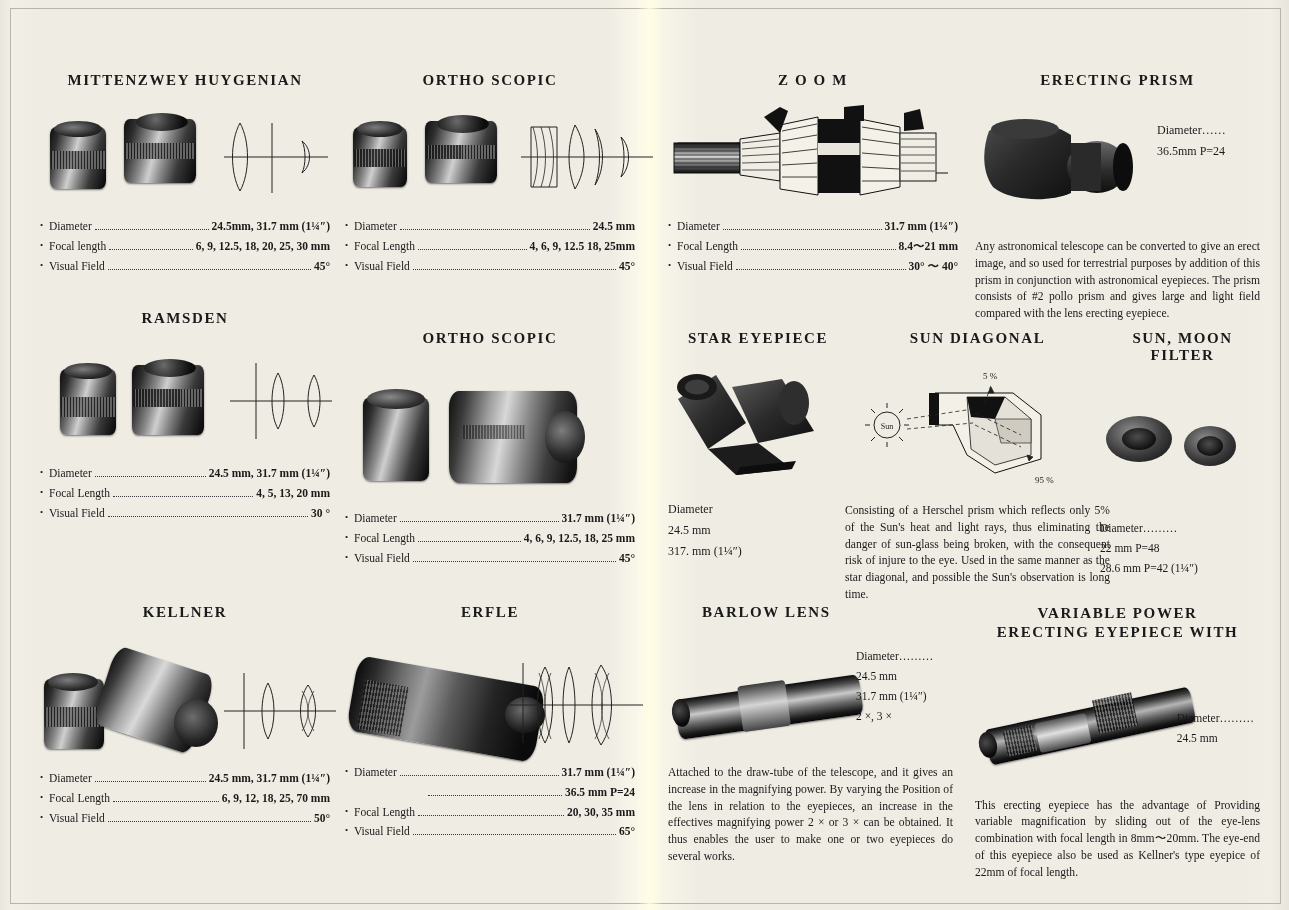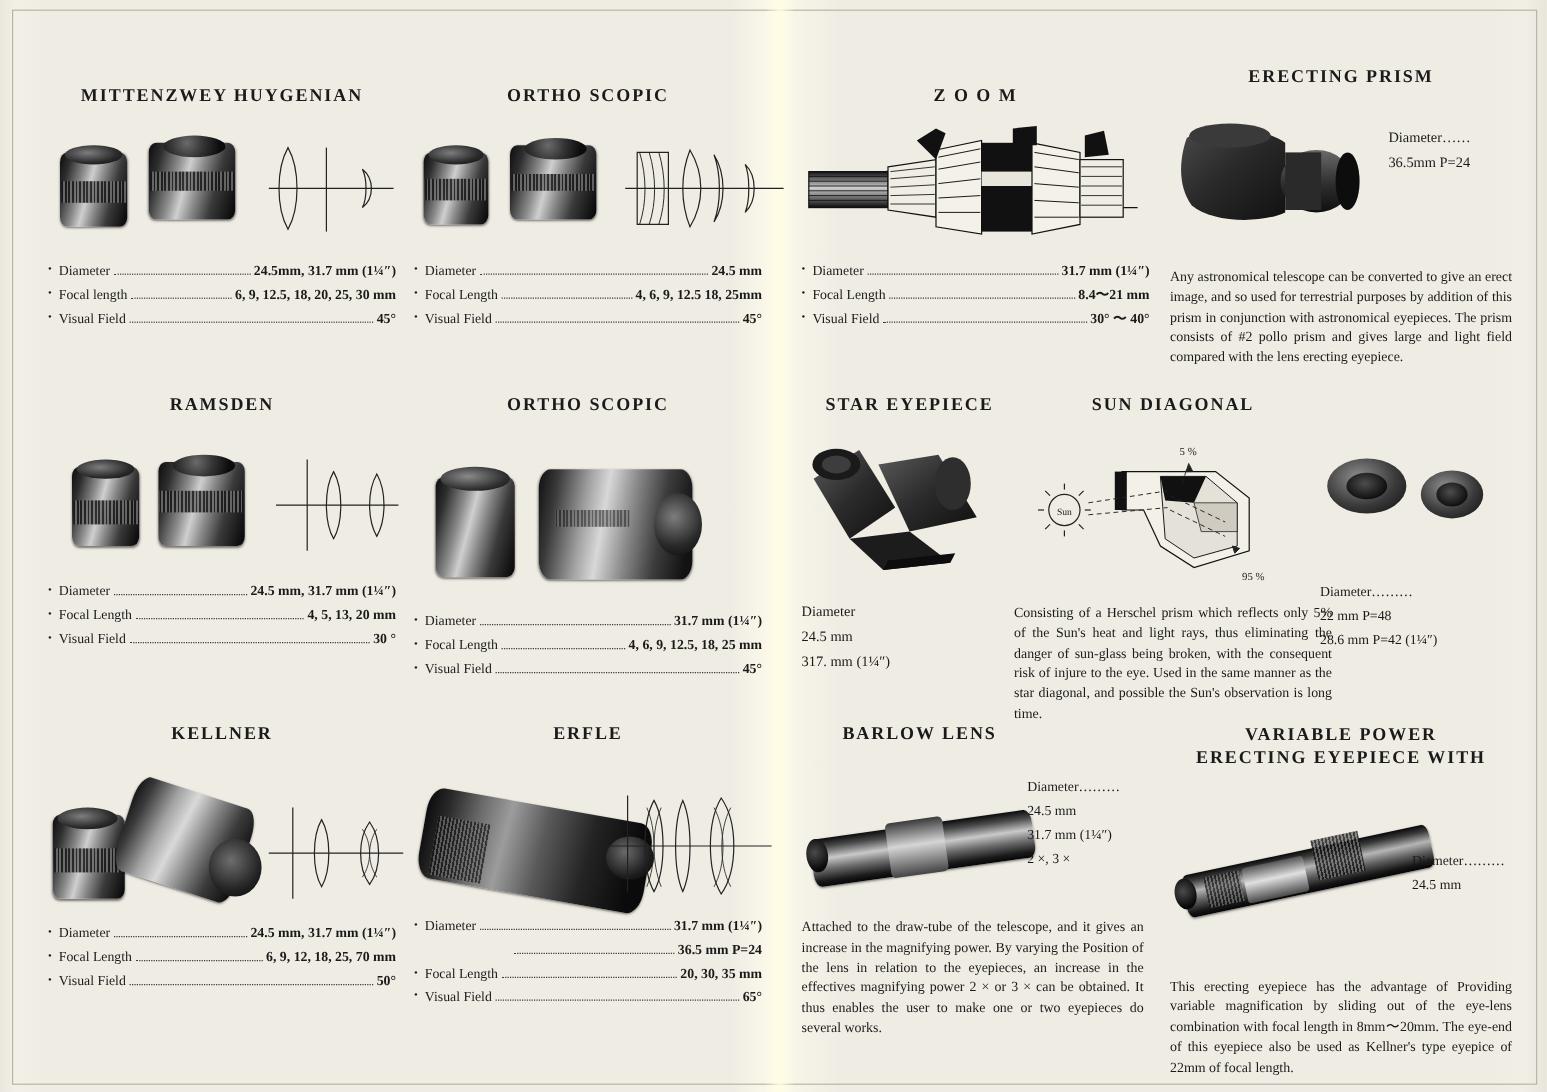--- a/index.html
+++ b/index.html
@@ -262,21 +262,21 @@
         </div>
       <div class="spec-row">
           <span class="bullet">•</span>
           <span class="spec-label">Visual Field</span>
           <span class="dots"></span>
           <span class="spec-val">30° 〜 40°</span>
         </div>
     </div>
   </div>
 
-  <div class="item" style="left:975px;top:56px;width:285px;">
+  <div class="item" style="left:975px;top:72px;width:285px;">
     <div class="title">ERECTING  PRISM</div>
     <div class="art" style="height:110px;margin-top:16px;">
       <svg width="185" height="105" style="position:absolute;left:0;top:0;">
         <defs>
           <linearGradient id="pr1" x1="0" y1="0" x2="1" y2="1">
             <stop offset="0%" stop-color="#4a4a4a"></stop>
               <stop offset="45%" stop-color="#2a2a2a"></stop>
               <stop offset="100%" stop-color="#111"></stop>
           </linearGradient>
           <linearGradient id="pr2" x1="0" y1="0" x2="0" y2="1">
@@ -292,21 +292,21 @@
         <ellipse cx="50" cy="24" rx="34" ry="10" fill="#3a3a3a"></ellipse>
       </svg>
     </div>
     <div class="plainspecs" style="position:absolute;left:182px;top:48px;">
       <div class="ln">Diameter……</div>
       <div class="ln">36.5mm P=24</div>
     </div>
     <div class="para" style="margin-top:24px;">Any astronomical telescope can be converted to give an erect image, and so used for terrestrial purposes by addition of this prism in conjunction with astronomical eyepieces.  The prism consists of #2 pollo prism and gives large and light field compared with the lens erecting eyepiece.</div>
   </div>
 
-  <div class="item" style="left:40px;top:330px;width:290px;">
+  <div class="item" style="left:40px;top:310px;width:290px;">
     <div class="title">RAMSDEN</div>
     <div class="art" style="height:105px;margin-top:18px;">
       <div class="ep" style="left:20px;top:24px;width:56px;height:66px;"></div>
       <div class="cap" style="left:24px;top:18px;width:48px;height:16px;background:radial-gradient(ellipse at 40% 40%,#7d7d7d,#2a2a2a 60%,#0b0b0b);"></div>
       <div class="knurl" style="left:21px;top:52px;width:54px;height:20px;"></div>
       <div class="ep" style="left:92px;top:20px;width:72px;height:70px;"></div>
       <div class="cap" style="left:104px;top:14px;width:52px;height:18px;"></div>
       <div class="knurl" style="left:93px;top:44px;width:70px;height:18px;"></div>
       <svg width="110" height="100" style="position:absolute;left:186px;top:10px;">
         <line x1="4" y1="46" x2="106" y2="46" stroke="#222" stroke-width="1"></line>
@@ -434,20 +434,21 @@
           <path d="M188 94 l-6 -2 l2 6 z" fill="#222"></path>
         </g>
         <text x="138" y="16" font-size="9" fill="#222" font-family="Liberation Serif, serif">5 %</text>
         <text x="190" y="120" font-size="9" fill="#222" font-family="Liberation Serif, serif">95 %</text>
       </svg>
     </div>
     <div class="para" style="margin-top:8px;">Consisting of a Herschel prism which reflects only 5% of the Sun's heat and light rays, thus eliminating the danger of sun-glass being broken, with the consequent risk of injure to the eye.  Used in the same manner as the star diagonal, and possible the Sun's observation is long time.</div>
   </div>
 
   <div class="item" style="left:1100px;top:330px;width:165px;">
+    <div class="title">SUN, MOON  FILTER</div>
     <div class="art" style="height:130px;margin-top:20px;">
       <div class="cap" style="left:6px;top:32px;width:66px;height:46px;border-radius:50%;
         background:radial-gradient(ellipse at 40% 35%,#8f8f8f,#3a3a3a 55%,#0c0c0c 100%);"></div>
       <div class="cap" style="left:22px;top:44px;width:34px;height:22px;border-radius:50%;
         background:radial-gradient(ellipse at 45% 40%,#4d4d4d,#101010 70%);"></div>
       <div class="cap" style="left:84px;top:42px;width:52px;height:40px;border-radius:50%;
         background:radial-gradient(ellipse at 40% 35%,#909090,#3a3a3a 55%,#0c0c0c 100%);"></div>
       <div class="cap" style="left:97px;top:52px;width:26px;height:20px;border-radius:50%;
         background:radial-gradient(ellipse at 45% 40%,#4d4d4d,#101010 70%);"></div>
     </div>
@@ -569,16 +570,16 @@
       <div class="knurl" style="left:120px;top:30px;width:40px;height:34px;transform:rotate(-12deg);opacity:.8;"></div>
       <div class="knurl" style="left:30px;top:62px;width:30px;height:26px;transform:rotate(-12deg);opacity:.7;"></div>
       <div style="position:absolute;left:62px;top:52px;width:52px;height:30px;transform:rotate(-12deg);
         background:linear-gradient(180deg,#555,#e0e0e0 45%,#4a4a4a);border-radius:3px;"></div>
       <div class="cap" style="left:4px;top:66px;width:18px;height:26px;border-radius:50%;background:radial-gradient(circle at 40% 40%,#4a4a4a,#090909 70%);transform:rotate(-12deg);"></div>
     </div>
     <div class="plainspecs" style="position:absolute;right:6px;top:104px;font-size:11.5px;text-align:left;">
       <div class="ln">Diameter………</div>
       <div class="ln">24.5 mm</div>
     </div>
-    <div class="para" style="margin-top:29px;">This erecting eyepiece has the advantage of Providing variable magnification by sliding out of the eye-lens combination with focal length in 8mm〜20mm. The eye-end of this eyepiece also be used as Kellner's type eyepice of 22mm of focal length.</div>
+    <div class="para" style="margin-top:12px;">This erecting eyepiece has the advantage of Providing variable magnification by sliding out of the eye-lens combination with focal length in 8mm〜20mm. The eye-end of this eyepiece also be used as Kellner's type eyepice of 22mm of focal length.</div>
   </div>
 
 </div>
 
 </body></html>

